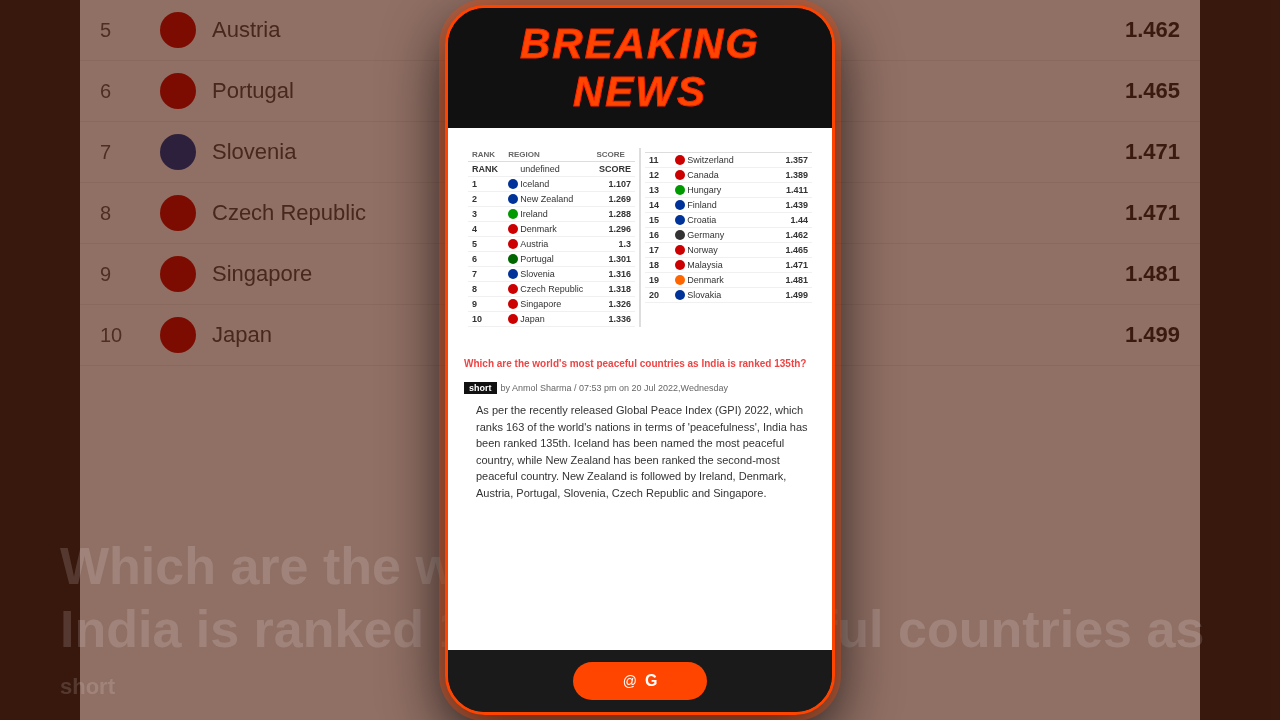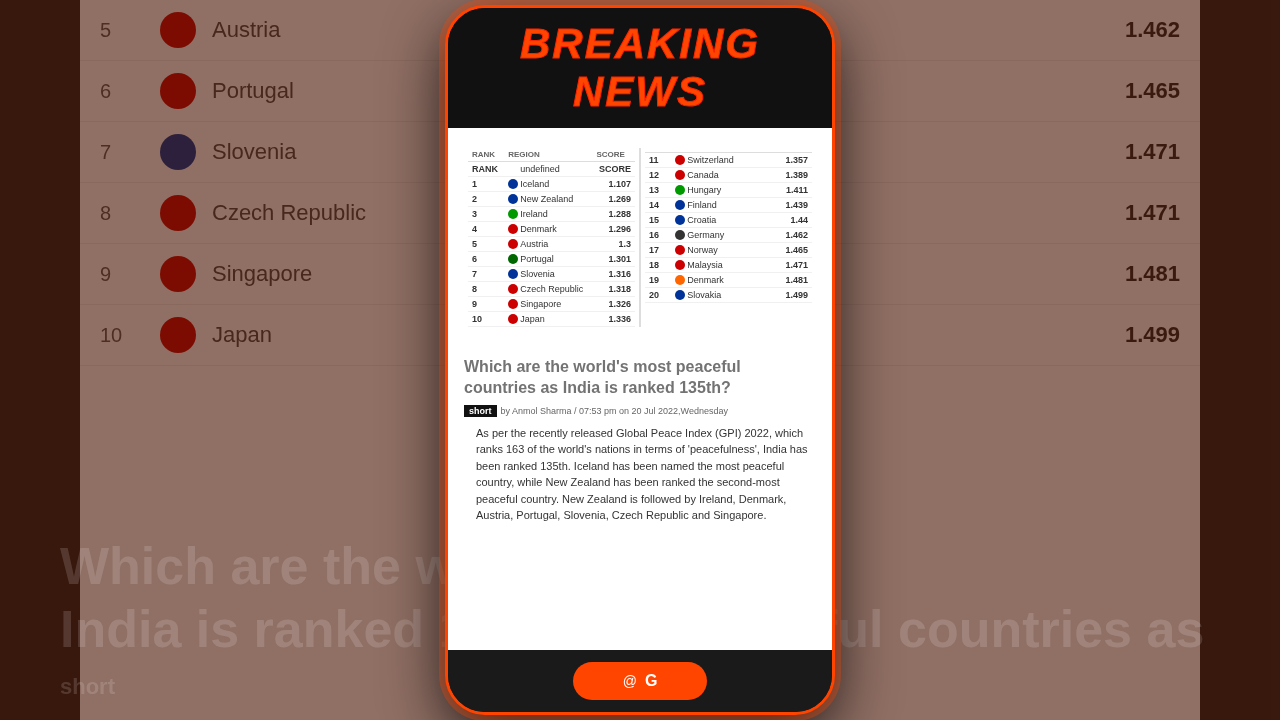--- a/index.html
+++ b/index.html
@@ -216,25 +216,25 @@
     }
 
     
     .article-area {
       padding: 10px 16px;
       flex: 1;
       overflow: hidden;
     }
 
     .article-title {
-      font-size: 16px;
-      font-weight: 700;
-      color: #737373;
+      font-size: 10px;
+      font-weight: 700;
+      color: #ef4444;
       line-height: 1.3;
-      margin-bottom: 6px;
+      margin-bottom: 12px;
     }
 
     .article-meta {
       font-size: 9px;
       color: #666;
       margin-bottom: 8px;
       display: flex;
       align-items: center;
       gap: 4px;
     }

